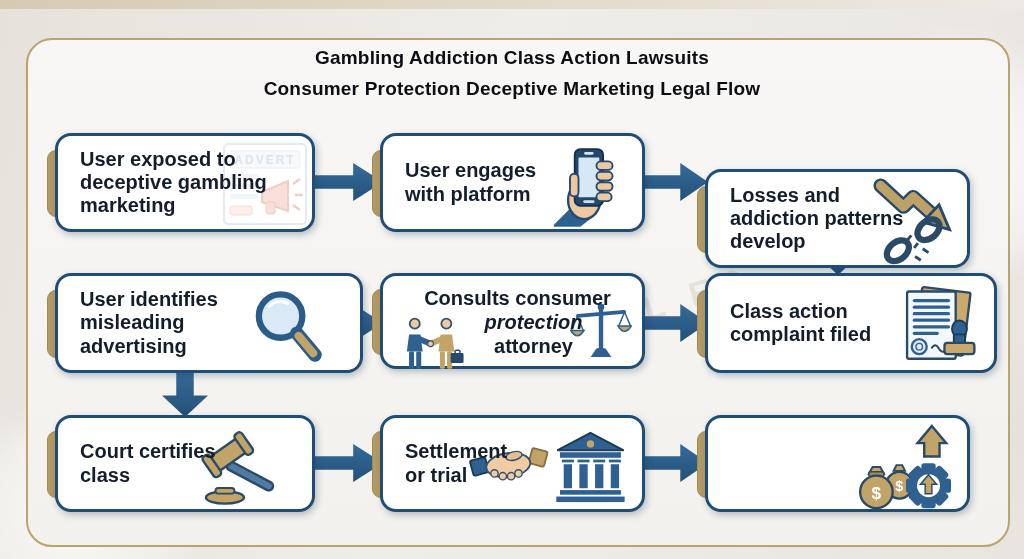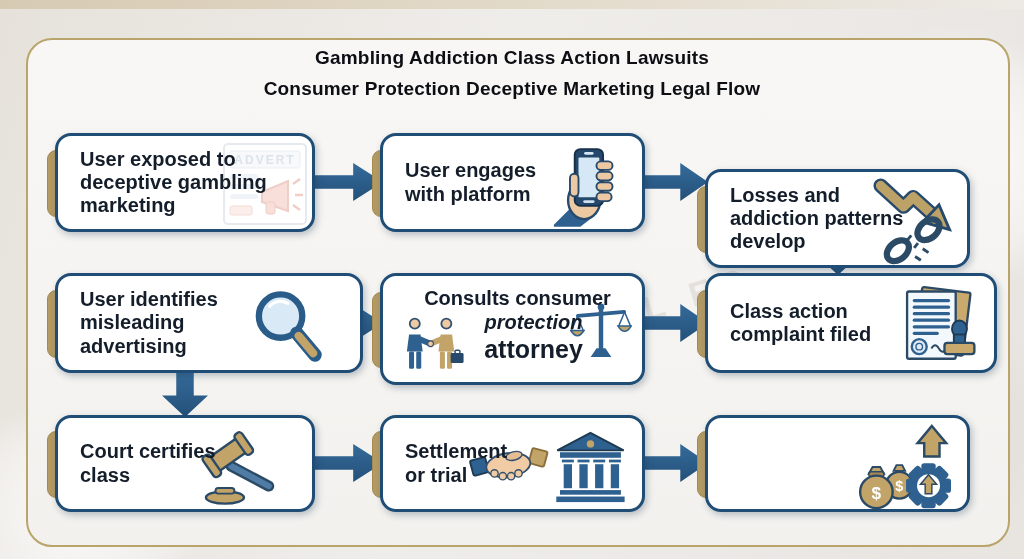--- a/index.html
+++ b/index.html
@@ -33,41 +33,41 @@
 
   .arrow{position:absolute;z-index:1;background:linear-gradient(180deg,#356b9a,#235079);}
   .arrow.right{clip-path:polygon(0% 32%,58% 32%,58% 0%,100% 50%,58% 100%,58% 68%,0% 68%);}
   .arrow.down{clip-path:polygon(31% 0,69% 0,69% 52%,100% 52%,50% 100%,0 52%,31% 52%);}
 
   
   .n1{left:55px;top:133px;width:260px;height:99px;}
   .n2{left:380px;top:133px;width:265px;height:99px;}
   .n3{left:705px;top:133px;width:265px;height:99px;margin-top:36px;}
   .n4{left:55px;top:273px;width:260px;height:100px;padding-left:48px;}
-  .n5{left:380px;top:273px;width:265px;height:112px;}
+  .n5{left:380px;top:273px;width:265px;height:96px;}
   .n6{left:705px;top:273px;width:265px;height:100px;padding-left:27px;}
   .n7{left:55px;top:415px;width:260px;height:97px;}
   .n8{left:380px;top:415px;width:265px;height:97px;}
   .n9{left:705px;top:415px;width:265px;height:97px;}
 
   .n1 .label{max-width:205px;}
   .n2 .label{max-width:160px;}
   .n3 .label{max-width:200px;}
   .n4 .label{max-width:150px;}
   .n6 .label{max-width:168px;}
   .n7 .label{max-width:160px;}
   .n8 .label{max-width:126px;}
   .n9 .label{max-width:165px;}
 
   .n5 .l0{position:absolute;top:11px;left:24px;right:14px;text-align:center;
           font-size:20px;font-weight:bold;color:#141d2a;z-index:2;}
   .n5 .l1{position:absolute;top:35px;left:100px;right:58px;text-align:center;
           font-size:20px;font-weight:bold;color:#141d2a;z-index:2;font-style:italic;}
   .n5 .l2{position:absolute;top:59px;left:100px;right:58px;text-align:center;
-          font-size:25px;font-weight:bold;color:#141d2a;z-index:2;}
+          font-size:20px;font-weight:bold;color:#141d2a;z-index:2;}
 </style>
 </head>
 <body>
 
 <div class="stage">
   <div class="top-strip"></div>
   <div class="blob b1"></div>
   <div class="blob b2"></div>
   <div class="blob b3"></div>
 

